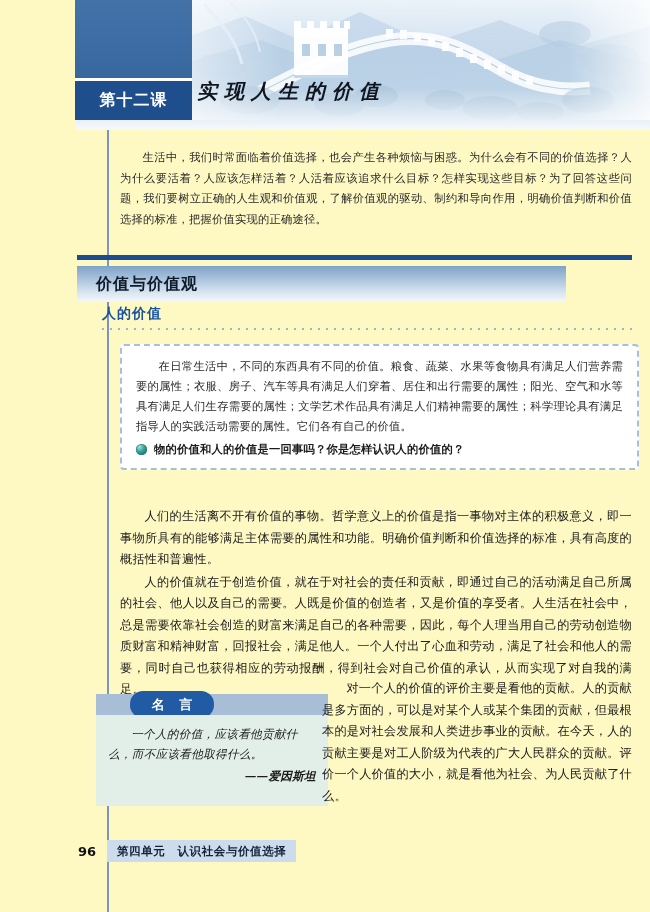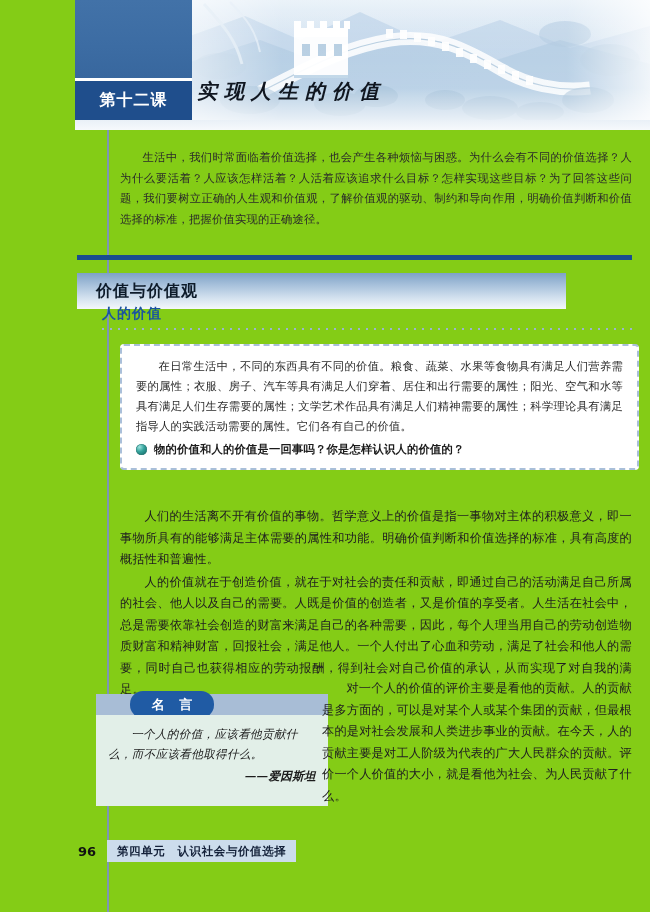--- a/index.html
+++ b/index.html
@@ -12,21 +12,21 @@
     height: 912px;
     position: relative;
     font-family: "DejaVu Sans", "Liberation Sans", sans-serif;
     color: #1a1a1a;
     overflow: hidden;
   }
 
   .page {
     position: absolute;
     inset: 0;
-    background: #84cc16;
+    background: #fef9c3;
   }
 
   
   .spine-rule {
     position: absolute;
     left: 107px;
     top: 0;
     width: 2px;
     height: 912px;
     background: #7e95b5;
@@ -129,21 +129,21 @@
     height: 41px;
   }
   .section-bar-top {
     position: absolute;
     left: 0; top: 0;
     width: 555px; height: 5px;
     background: #1a4d8f;
   }
   .section-bar-body {
     position: absolute;
-    left: 0; top: 18px;
+    left: 0; top: 11px;
     width: 489px; height: 36px;
     background: linear-gradient(180deg, #7ea2c7 0%, #a9c2dc 35%, #d4e2ef 70%, #f4f8fb 100%);
     display: flex;
     align-items: center;
   }
   .section-bar-label {
     margin-left: 19px;
     font-family: "DejaVu Serif", "Liberation Serif", serif;
     font-weight: bold;
     font-size: 16px;

